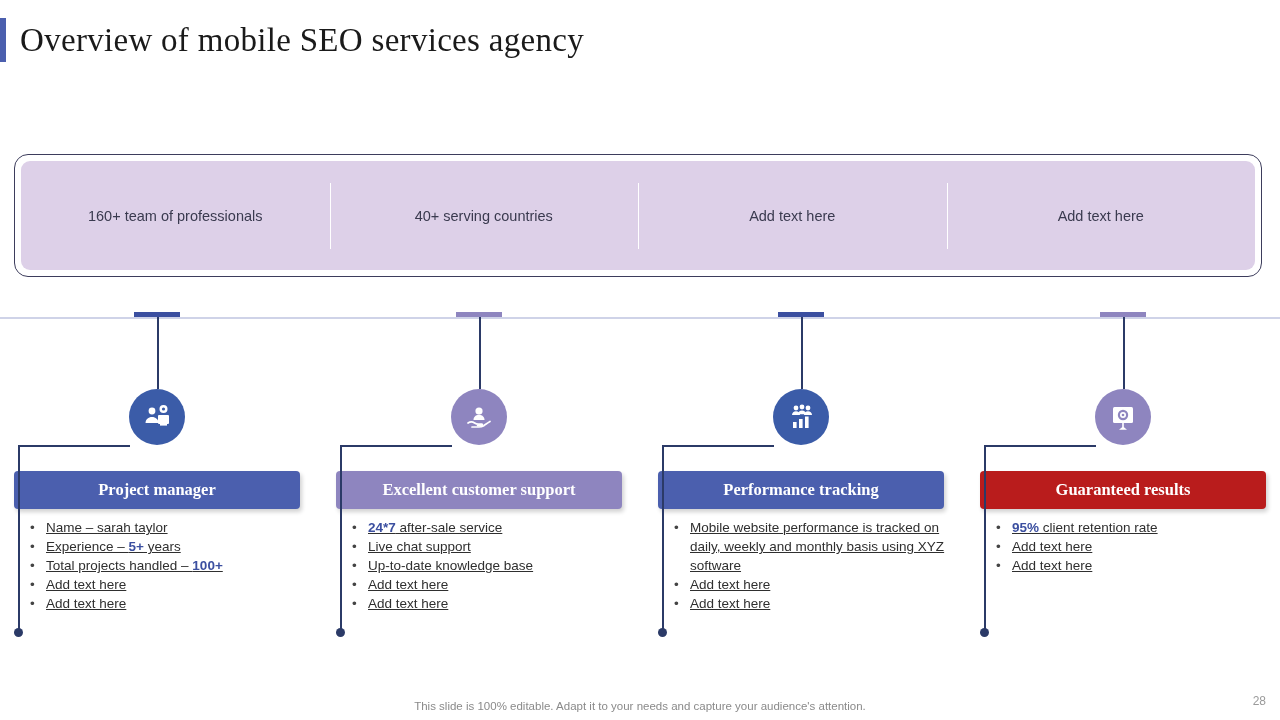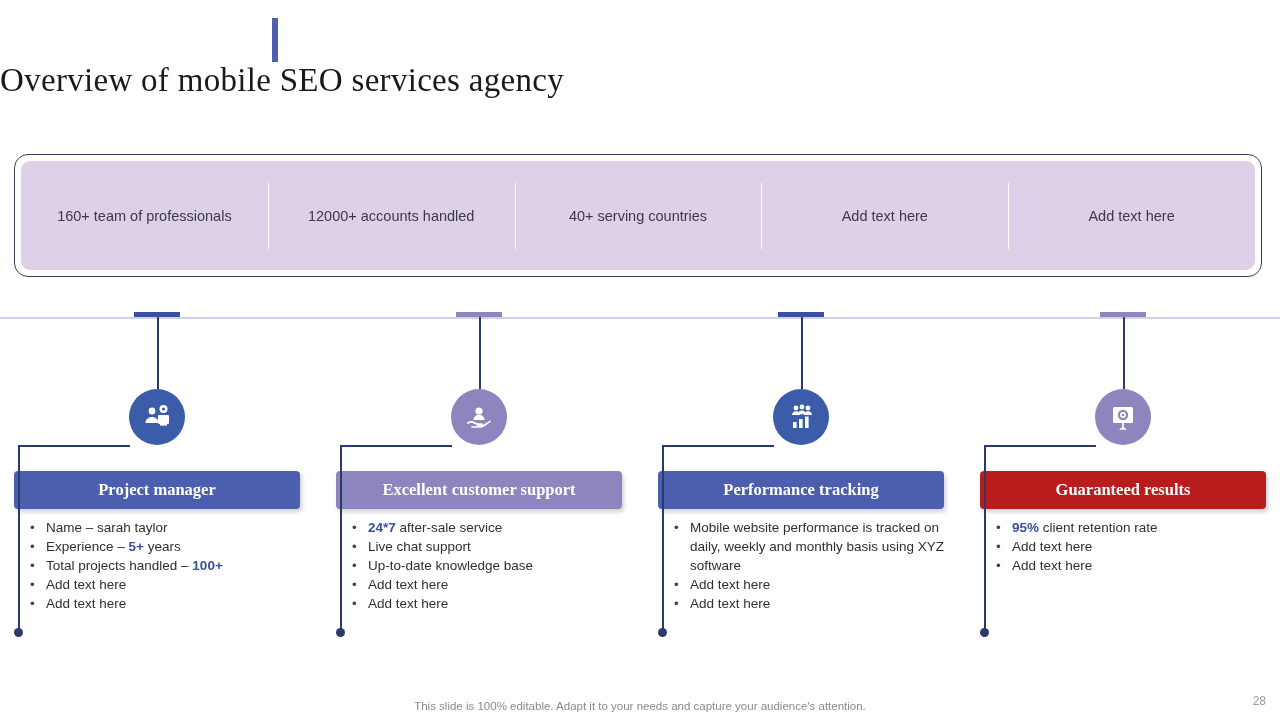--- a/index.html
+++ b/index.html
@@ -14,21 +14,20 @@
     position: relative;
     width: 1280px; height: 720px;
     background: #ffffff;
   }
   
   .title-bar {
     position: absolute;
     left: 0; top: 18px;
     display: flex;
     align-items: center;
-    flex-direction: column;
   }
   .title-accent {
     width: 6px; height: 44px;
     background: #4b5fae;
     margin-right: 14px;
   }
   .slide-title {
     font-family: "Liberation Serif", serif;
     font-size: 33px;
     color: #1a1a1a;
@@ -141,21 +140,21 @@
   .bullet {
     display: flex;
     margin-bottom: 0px;
   }
   .bullet .mark {
     width: 16px;
     flex: 0 0 16px;
     text-align: left;
     color: #444;
   }
-  .bullet .txt { flex: 1 1 auto; }
+  .bullet .txt { flex: 1 1 auto; text-decoration: underline; }
   .bullet b { color: #3b4fa0; }
   
   .footer-note {
     position: absolute;
     left: 0; right: 0;
     top: 700px;
     text-align: center;
     font-size: 11.5px;
     color: #8a8a8a;
   }
@@ -172,21 +171,20 @@
 <div class="slide">
 
   <div class="title-bar">
     <div class="title-accent"></div>
     <div class="slide-title">Overview of mobile SEO services agency</div>
   </div>
 
   <div class="stats-wrap">
     <div class="stats-inner">
       <div class="stat-cell">160+ team of professionals</div>
-      <div class="stat-cell">12000+ accounts handled</div>
       <div class="stat-cell">40+ serving countries</div>
       <div class="stat-cell">Add text here</div>
       <div class="stat-cell">Add text here</div>
     </div>
   </div>
 
   <div class="baseline"></div>
   <div class="tick" style="left:134px; background:#3b4fa0;"></div>
   <div class="tick" style="left:456px; background:#8e85bf;"></div>
   <div class="tick" style="left:778px; background:#3b4fa0;"></div>

